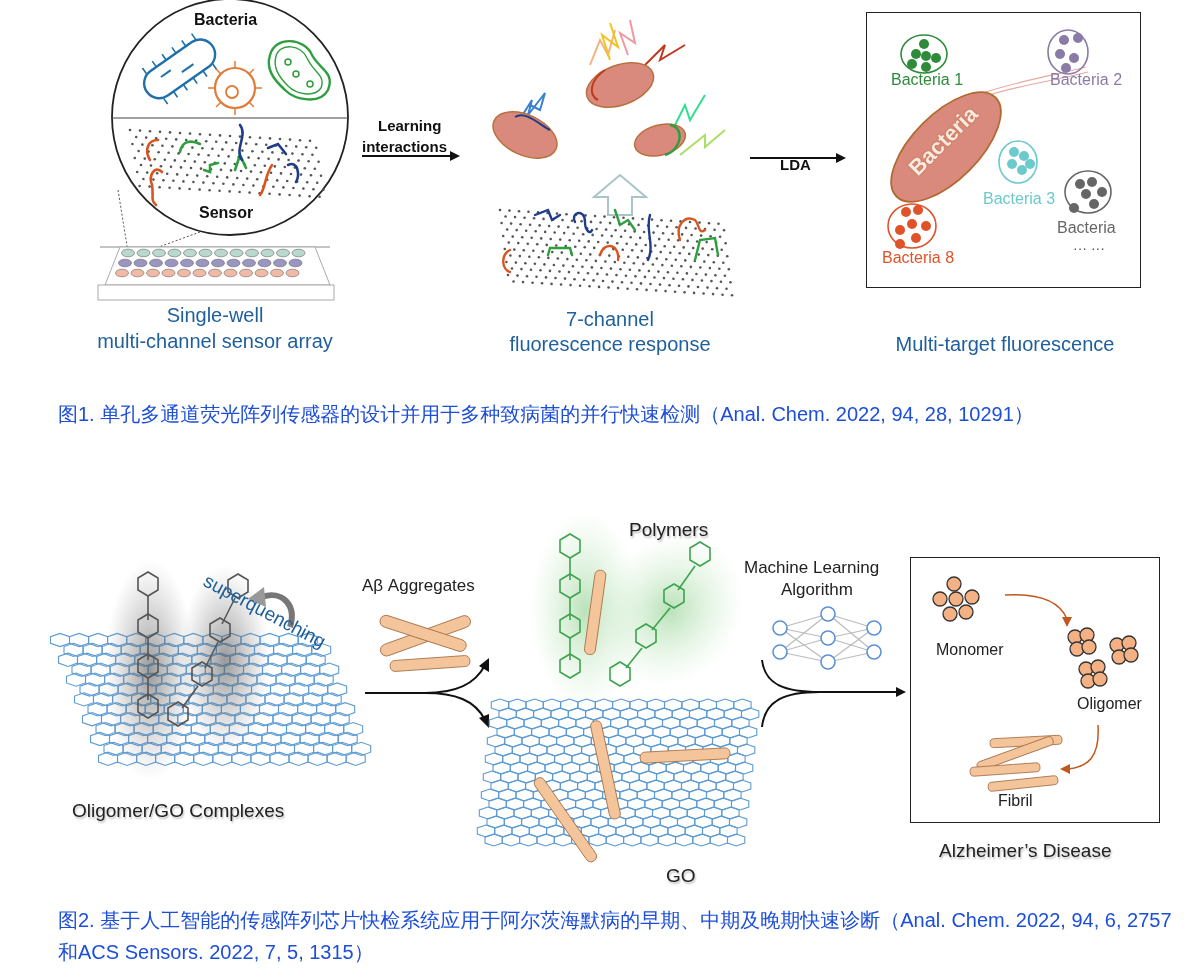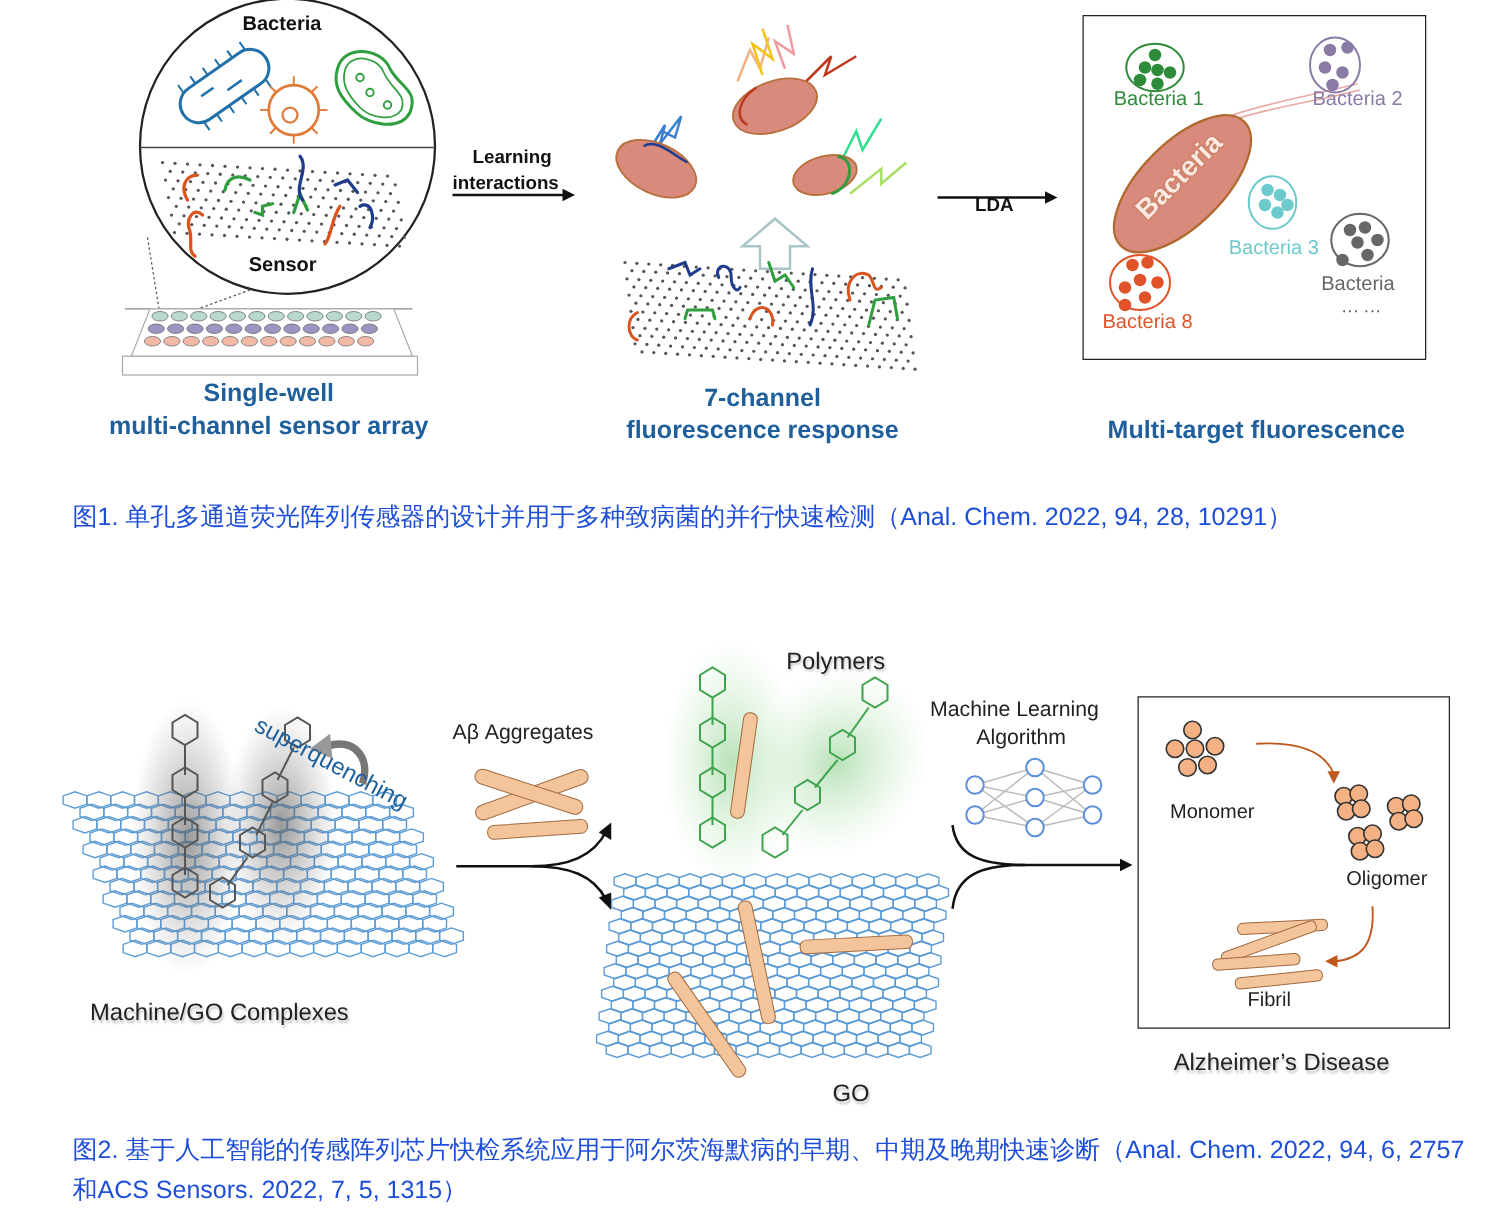--- a/index.html
+++ b/index.html
@@ -1,19 +1,19 @@
 <!DOCTYPE html>
 <html><head>
 <meta charset="utf-8">
 <style>
   html, body { margin:0; padding:0; background:#ffffff; }
   body { width:1201px; height:980px; position:relative; overflow:hidden;
          font-family:"Liberation Sans", sans-serif; color:#222; }
   .abs { position:absolute; }
-  .blue-label { color:#1f5f9c; font-weight:bold; font-size:20px; text-align:center; line-height:26px; }
+  .blue-label { color:#1f5f9c; font-weight:normal; font-size:20px; text-align:center; line-height:26px; }
   .bold-black { font-weight:bold; color:#111; font-size:15px; }
   .caption { font-size:20px; line-height:32px; color:#1d4ed8; left:58px; width:1130px; }
   .gray-label { color:#222; font-size:19px; text-shadow:1px 2px 2px rgba(0,0,0,0.25);text-align:center; }
   svg { position:absolute; overflow:visible; }
   .box { border:1.5px solid #222; position:absolute; background:#fff; }
 </style>
 </head>
 <body>
 
 <svg style="left:100px;top:0;width:270px;height:240px" viewBox="0 0 270 240">
@@ -924,21 +924,21 @@
     <polygon points="142,108 152,102 162,108 162,120 152,126 142,120"></polygon>
     <line x1="148" y1="126" x2="132" y2="148"></line>
     <polygon points="118,148 128,142 138,148 138,160 128,166 118,160"></polygon>
   </g>
 </svg>
 <svg style="left:242px;top:585px;width:60px;height:50px" viewBox="0 0 60 50">
   <path d="M48 42 C55 20 40 5 20 12" fill="none" stroke="#777" stroke-width="6"></path>
   <polygon points="6,14 22,2 24,22" fill="#999"></polygon>
 </svg>
 <div class="abs" style="left:210px;top:570px;font-size:19px;color:#1f5f9c;transform:rotate(28deg);transform-origin:left top">superquenching</div>
-<div class="abs gray-label" style="left:72px;top:800px">Machine/GO Complexes</div>
+<div class="abs gray-label" style="left:72px;top:800px">Oligomer/GO Complexes</div>
 
 <div class="abs" style="left:362px;top:576px;font-size:17px;color:#222">Aβ Aggregates</div>
 <svg style="left:370px;top:600px;width:110px;height:80px" viewBox="0 0 110 80">
   <g stroke="#a06a40" stroke-width="0.8" fill="#f4c49a">
     <rect x="8" y="30" width="95" height="12" rx="6" transform="rotate(-20 55 36)"></rect>
     <rect x="8" y="28" width="90" height="12" rx="6" transform="rotate(18 55 34)"></rect>
     <rect x="20" y="58" width="80" height="11" rx="5" transform="rotate(-4 60 63)"></rect>
   </g>
 </svg>
 

